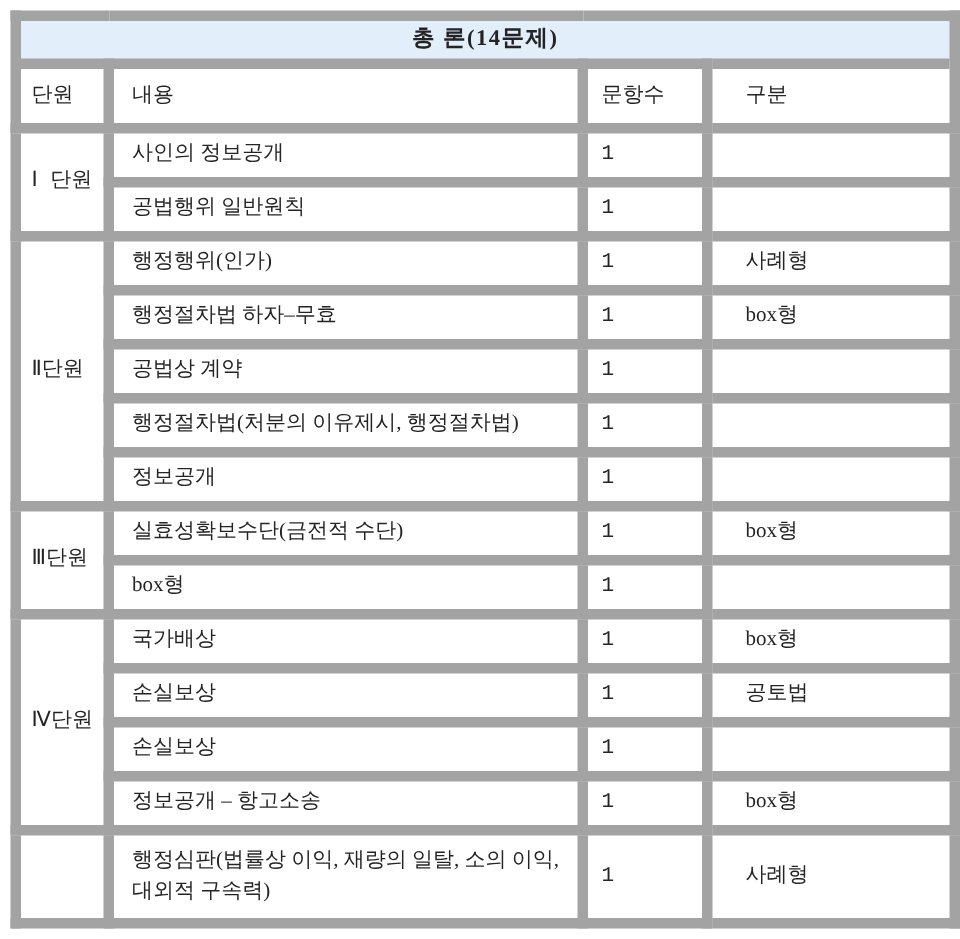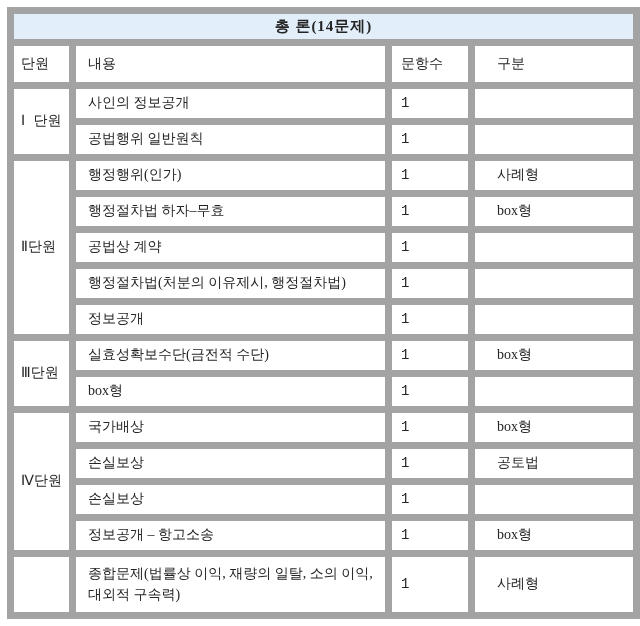--- a/index.html
+++ b/index.html
@@ -148,19 +148,19 @@
         <td class="cell-type"></td>
       </tr>
       <tr class="data-row">
         <td class="cell-content">정보공개 – 항고소송</td>
         <td class="cell-count">1</td>
         <td class="cell-type">box형</td>
       </tr>
 
       <tr class="data-row tall">
         <td class="cell-unit"></td>
-        <td class="cell-content">종합문제(법률상 이익, 재량의 일탈, 소의 이익, 대외적 구속력)</td>
+        <td class="cell-content">행정심판(법률상 이익, 재량의 일탈, 소의 이익, 대외적 구속력)</td>
         <td class="cell-count">1</td>
         <td class="cell-type">사례형</td>
       </tr>
     </tbody>
   </table>
 </div>
 
 </body></html>

